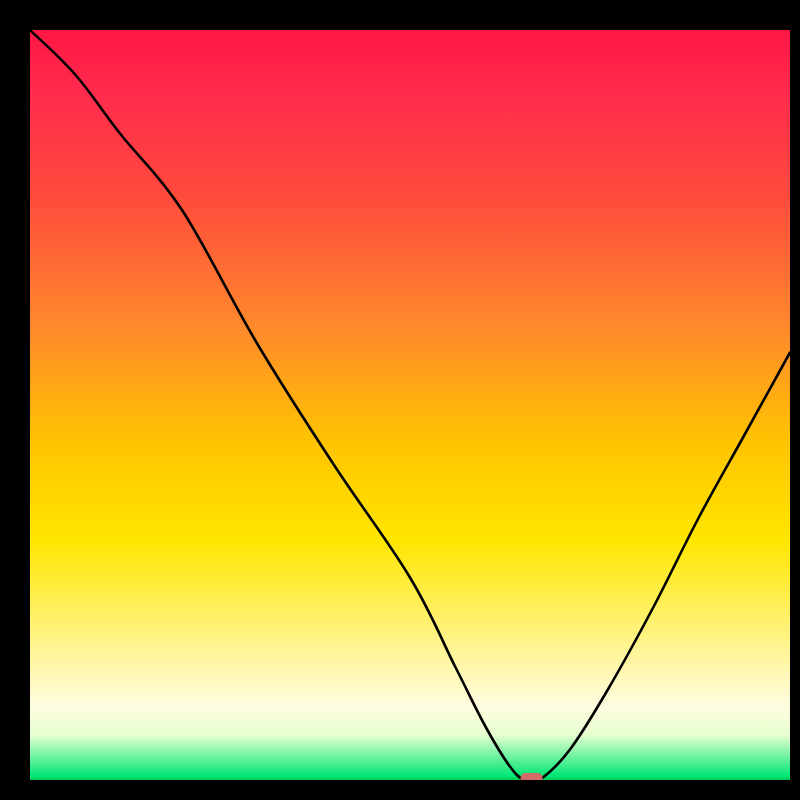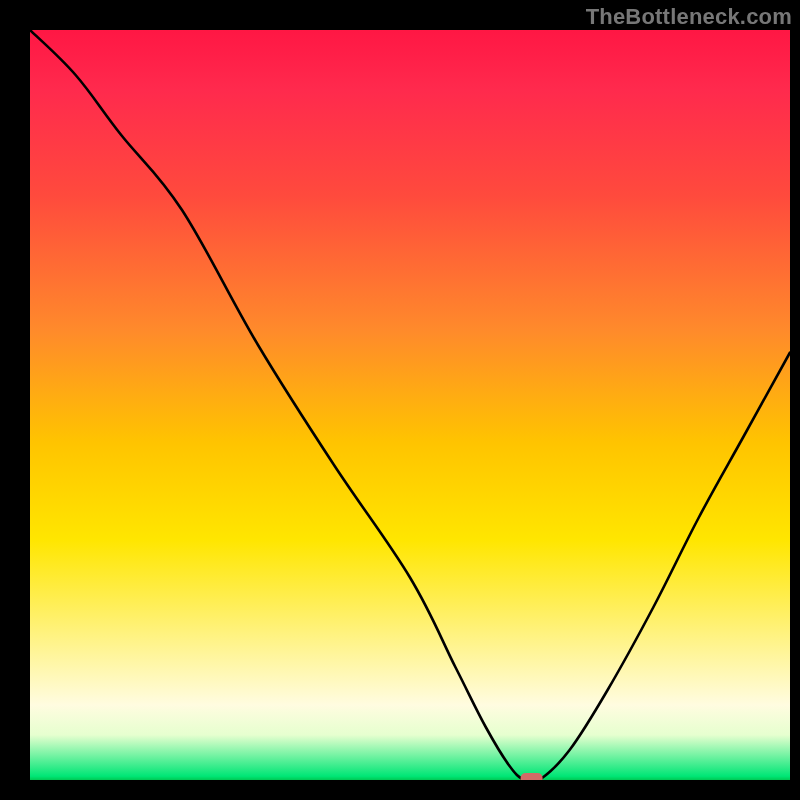--- a/index.html
+++ b/index.html
@@ -76,21 +76,20 @@
   }
   .marker {
     fill: #d26a66;
   }
 </style>
 </head>
 <body>
 
 <div class="frame">
 
-  <div class="watermark">TheBottleneck.com</div>
 
   <div class="plot-area">
     <div class="gradient-bg"></div>
 
     <svg class="curve" viewBox="0 0 760 750" preserveAspectRatio="none">
       <path class="curve-path" d="M 0.0 0.0 C 8.2 8.1, 29.2 26.1, 45.6 45.0 C 62.0 63.9, 72.0 80.7, 91.2 105.0 C 110.4 129.3, 127.4 142.2, 152.0 180.0 C 176.6 217.8, 200.6 269.1, 228.0 315.0 C 255.4 360.9, 276.6 393.2, 304.0 435.0 C 331.4 476.8, 358.1 511.1, 380.0 547.5 C 401.9 584.0, 411.9 610.5, 425.6 637.5 C 439.3 664.5, 446.4 680.0, 456.0 697.5 C 465.6 715.0, 472.0 725.5, 478.8 735.0 C 485.6 744.5, 488.5 747.3, 494.0 750.0 C 499.5 752.7, 501.0 755.4, 509.2 750.0 C 517.4 744.6, 527.3 736.2, 539.6 720.0 C 551.9 703.8, 562.6 685.6, 577.6 660.0 C 592.6 634.4, 606.8 608.5, 623.2 577.5 C 639.6 546.5, 652.4 518.5, 668.8 487.5 C 685.2 456.4, 698.0 434.7, 714.4 405.0 C 730.8 375.3, 751.8 337.4, 760.0 322.5"></path>
       <rect class="marker" rx="5" ry="5" height="11" x="490.6" y="743.0" width="22"></rect>
     </svg>
   </div>
 

